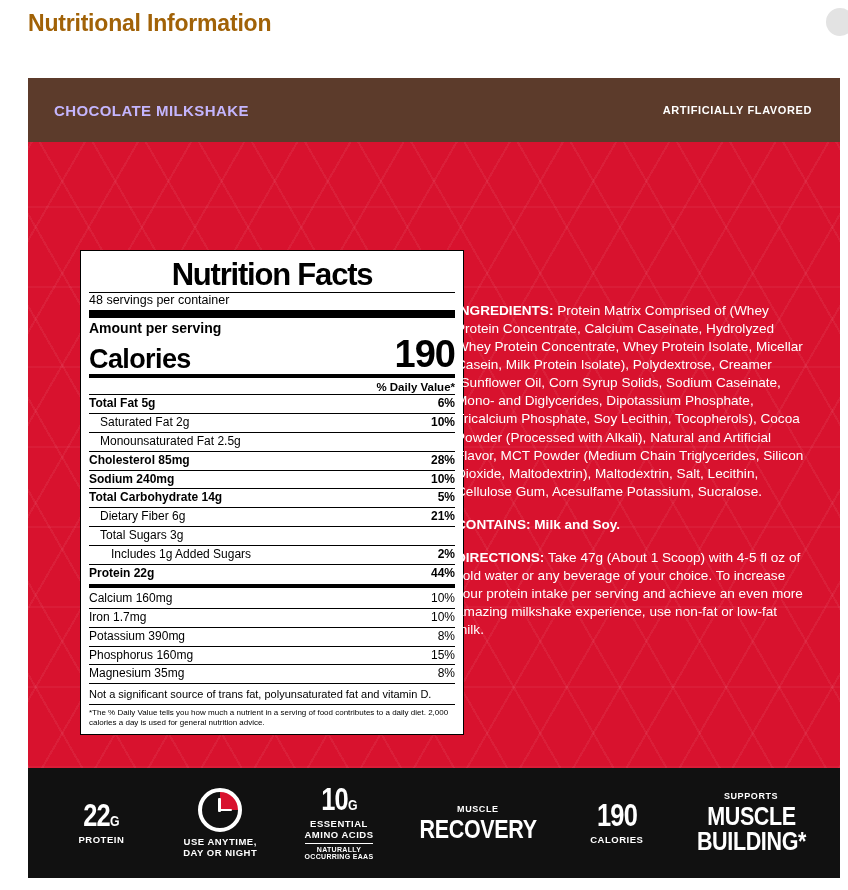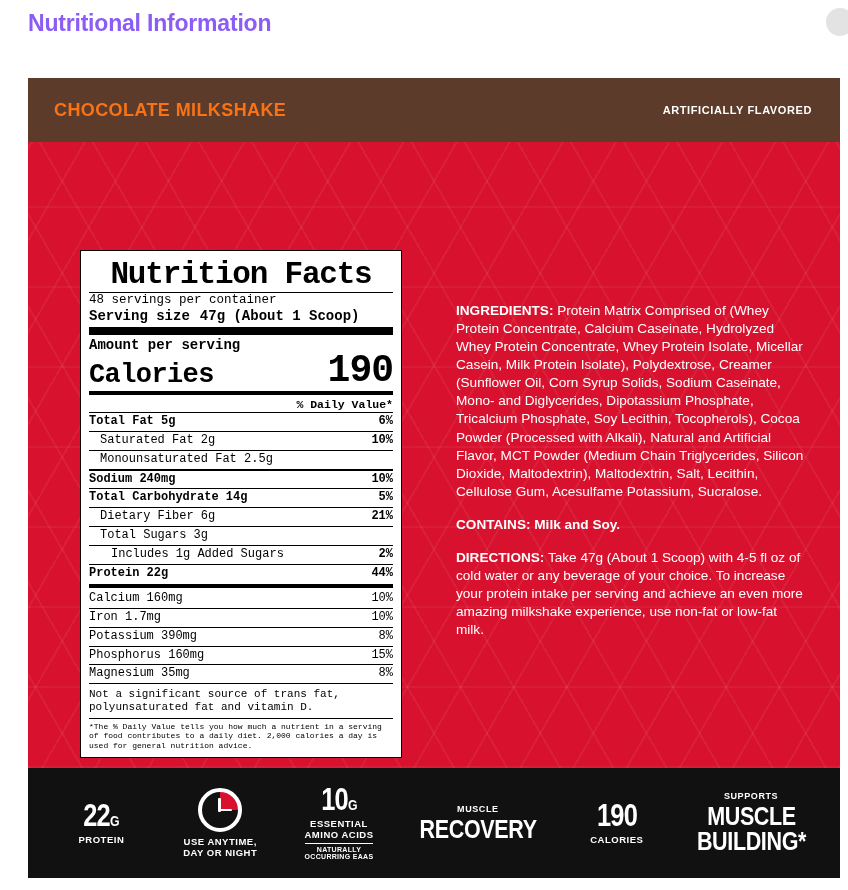--- a/index.html
+++ b/index.html
@@ -14,21 +14,21 @@
     height: 890px;
     overflow: hidden;
     background: #ffffff;
   }
   .page-title {
     position: absolute;
     left: 28px;
     top: 10px;
     font-size: 23px;
     font-weight: bold;
-    color: #8b5cf6;
+    color: #a16207;
     letter-spacing: -0.2px;
   }
   .scroll-thumb {
     position: absolute;
     right: -6px;
     top: 8px;
     width: 28px;
     height: 28px;
     border-radius: 50%;
     background: #e3e3e3;
@@ -48,22 +48,22 @@
     position: relative;
     height: 64px;
     background: #5c3b2b;
     display: flex;
     align-items: center;
     justify-content: space-between;
     padding: 0 28px 0 26px;
     box-sizing: border-box;
   }
   .flavor-name {
-    color: #f97316;
-    font-size: 18px;
+    color: #c4b5fd;
+    font-size: 15px;
     font-weight: bold;
     letter-spacing: 0.4px;
   }
   .flavor-note {
     color: #ffffff;
     font-size: 11px;
     font-weight: bold;
     letter-spacing: 0.6px;
   }
 
@@ -76,27 +76,27 @@
       repeating-linear-gradient(-60deg, rgba(255,255,255,0.055) 0 2px, rgba(255,255,255,0) 2px 46px),
       repeating-linear-gradient(0deg, rgba(255,255,255,0.045) 0 2px, rgba(255,255,255,0) 2px 80px),
       #d8122e;
   }
 
   
   .nf-panel {
     position: absolute;
     left: 52px;
     top: 108px;
-    width: 322px;
+    width: 384px;
     background: #ffffff;
     border: 1px solid #000000;
     padding: 6px 8px 6px 8px;
     box-sizing: border-box;
     color: #000000;
-    font-family: Liberation Mono, monospace;
+    font-family: Liberation Sans, sans-serif;
   }
   .nf-title {
     font-size: 31px;
     font-weight: bold;
     letter-spacing: -1.2px;
     line-height: 1.02;
     text-align: center;
     margin: 2px 0 1px 0;
   }
   .rule-thick { border-bottom: 8px solid #000; margin: 2px 0; }
@@ -257,24 +257,20 @@
       <div class="flavor-name">CHOCOLATE MILKSHAKE</div>
       <div class="flavor-note">ARTIFICIALLY FLAVORED</div>
     </div>
 
     <div class="label-body">
 
       <div class="nf-panel">
         <div class="nf-title">Nutrition Facts</div>
         <div class="rule-thin"></div>
         <div class="nf-servings">48 servings per container</div>
-        <div class="nf-serving-size">
-          <span>Serving size</span>
-          <span>47g (About 1 Scoop)</span>
-        </div>
         <div class="rule-thick"></div>
         <div class="nf-amount">Amount per serving</div>
         <div class="nf-cal-row">
           <span class="nf-cal-label">Calories</span>
           <span class="nf-cal-value">190</span>
         </div>
         <div class="rule-med"></div>
         <div class="nf-dv-head">% Daily Value*</div>
         <div class="rule-thin"></div>
 
@@ -286,20 +282,24 @@
         <div class="nf-row indent1">
           <span class="nm">Saturated Fat 2g</span>
           <span class="pct">10%</span>
         </div>
         <div class="rule-hair"></div>
         <div class="nf-row indent1">
           <span class="nm">Monounsaturated Fat 2.5g</span>
           <span class="pct"></span>
         </div>
         <div class="rule-hair"></div>
+        <div class="nf-row bold">
+          <span class="nm">Cholesterol 85mg</span>
+          <span class="pct">28%</span>
+        </div>
         <div class="rule-hair"></div>
         <div class="nf-row bold">
           <span class="nm">Sodium 240mg</span>
           <span class="pct">10%</span>
         </div>
         <div class="rule-hair"></div>
         <div class="nf-row bold">
           <span class="nm">Total Carbohydrate 14g</span>
           <span class="pct">5%</span>
         </div>

